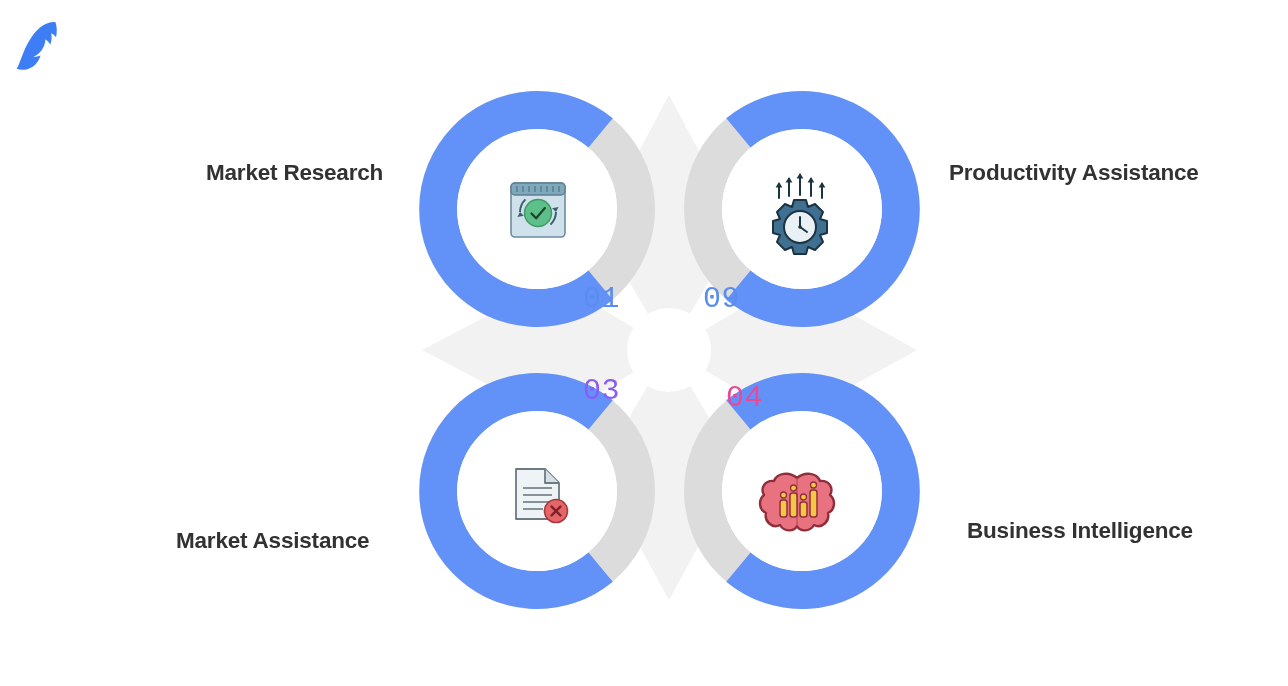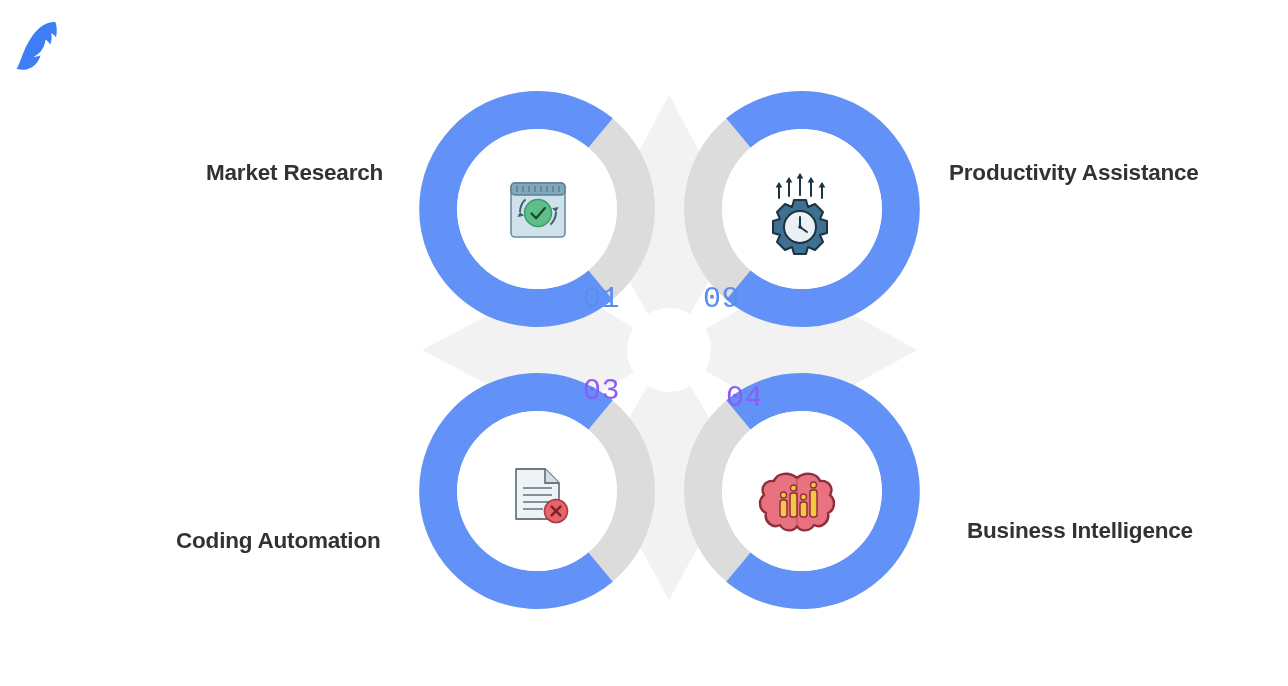--- a/index.html
+++ b/index.html
@@ -249,18 +249,18 @@
       </g>
     </g>
 
     <circle cx="669" cy="350" r="42" fill="#ffffff"></circle>
   </svg>
 </div>
 
 <span class="step-number" id="step-num-01" style="color:#5b8def">01</span>
 <span class="step-number" id="step-num-02" style="color:#5b8def">09</span>
 <span class="step-number" id="step-num-03" style="color:#8b5cf6">03</span>
-<span class="step-number" id="step-num-04" style="color:#8b5cf6">04</span>
+<span class="step-number" id="step-num-04" style="color:#ec4899">04</span>
 
 <span class="ring-label" id="label-market-research">Market Research</span>
 <span class="ring-label" id="label-productivity">Productivity Assistance</span>
-<span class="ring-label" id="label-coding">Coding Automation</span>
+<span class="ring-label" id="label-coding">Market Assistance</span>
 <span class="ring-label" id="label-business-intel">Business Intelligence</span>
 
 </body></html>

